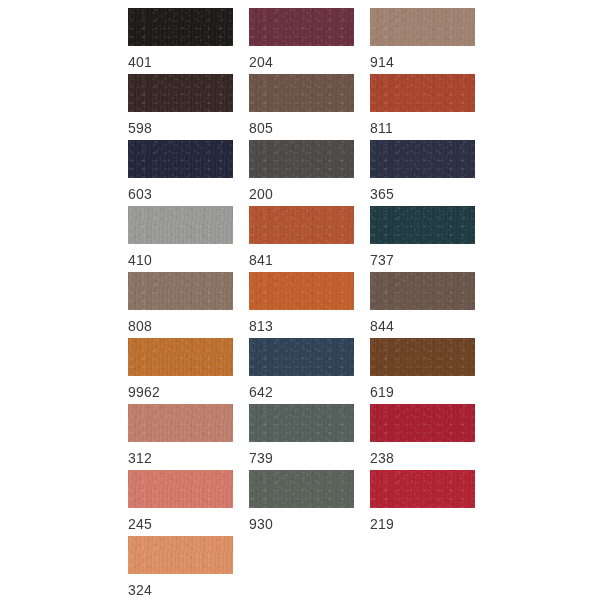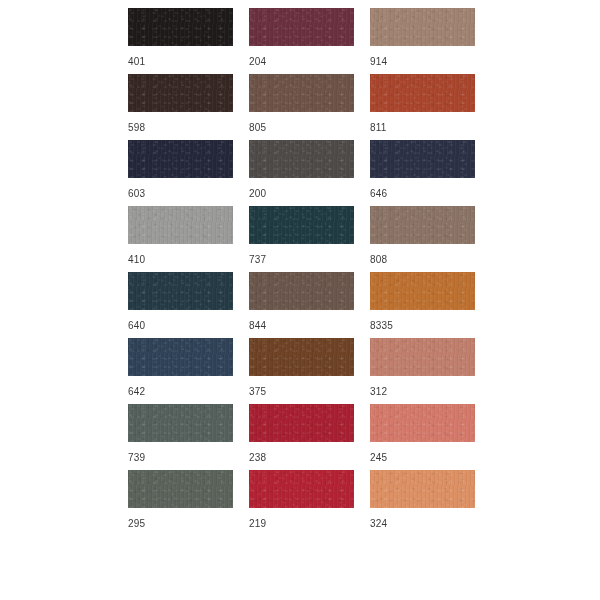--- a/index.html
+++ b/index.html
@@ -68,21 +68,21 @@
   .swatch-chip::after {
     content: "";
     position: absolute;
     inset: 0;
     background-image:
       repeating-linear-gradient(92deg, rgba(0,0,0,0.045) 0 1px, rgba(255,255,255,0.035) 1px 2px, transparent 2px 4px);
     pointer-events: none;
   }
 
   .swatch-label {
-    font-size: 10px;
+    font-size: 14px;
     color: #3a3a3a;
     line-height: 14px;
     margin-top: 9px;
     letter-spacing: 0.2px;
     white-space: nowrap;
   }
 </style>
 </head>
 <body>
 
@@ -115,73 +115,77 @@
       <div class="swatch-cell">
         <div class="swatch-chip" style="background-color: rgb(36, 39, 58);"></div>
         <div class="swatch-label">603</div>
       </div>
       <div class="swatch-cell">
         <div class="swatch-chip" style="background-color: rgb(78, 74, 72);"></div>
         <div class="swatch-label">200</div>
       </div>
       <div class="swatch-cell">
         <div class="swatch-chip" style="background-color: rgb(43, 48, 69);"></div>
-        <div class="swatch-label">646</div>
+        <div class="swatch-label">365</div>
       </div>
       <div class="swatch-cell">
         <div class="swatch-chip" style="background-color: rgb(154, 154, 152);"></div>
         <div class="swatch-label">410</div>
+      </div>
+      <div class="swatch-cell">
+        <div class="swatch-chip" style="background-color: rgb(179, 84, 48);"></div>
+        <div class="swatch-label">841</div>
       </div>
       <div class="swatch-cell">
         <div class="swatch-chip" style="background-color: rgb(31, 59, 66);"></div>
         <div class="swatch-label">737</div>
       </div>
       <div class="swatch-cell">
         <div class="swatch-chip" style="background-color: rgb(138, 115, 101);"></div>
         <div class="swatch-label">808</div>
       </div>
       <div class="swatch-cell">
-        <div class="swatch-chip" style="background-color: rgb(36, 58, 68);"></div>
-        <div class="swatch-label">640</div>
+        <div class="swatch-chip" style="background-color: rgb(194, 95, 44);"></div>
+        <div class="swatch-label">813</div>
       </div>
       <div class="swatch-cell">
         <div class="swatch-chip" style="background-color: rgb(106, 86, 75);"></div>
         <div class="swatch-label">844</div>
       </div>
       <div class="swatch-cell">
         <div class="swatch-chip" style="background-color: rgb(189, 112, 47);"></div>
-        <div class="swatch-label">8335</div>
+        <div class="swatch-label">9962</div>
       </div>
       <div class="swatch-cell">
         <div class="swatch-chip" style="background-color: rgb(47, 66, 87);"></div>
         <div class="swatch-label">642</div>
       </div>
       <div class="swatch-cell">
         <div class="swatch-chip" style="background-color: rgb(110, 66, 36);"></div>
-        <div class="swatch-label">375</div>
+        <div class="swatch-label">619</div>
       </div>
       <div class="swatch-cell">
         <div class="swatch-chip" style="background-color: rgb(192, 126, 108);"></div>
         <div class="swatch-label">312</div>
       </div>
       <div class="swatch-cell">
         <div class="swatch-chip" style="background-color: rgb(85, 96, 93);"></div>
         <div class="swatch-label">739</div>
       </div>
       <div class="swatch-cell">
         <div class="swatch-chip" style="background-color: rgb(168, 31, 49);"></div>
         <div class="swatch-label">238</div>
       </div>
       <div class="swatch-cell">
         <div class="swatch-chip" style="background-color: rgb(212, 121, 106);"></div>
         <div class="swatch-label">245</div>
       </div>
       <div class="swatch-cell">
         <div class="swatch-chip" style="background-color: rgb(90, 98, 90);"></div>
-        <div class="swatch-label">295</div>
+        <div class="swatch-label">930</div>
       </div>
       <div class="swatch-cell">
         <div class="swatch-chip" style="background-color: rgb(179, 34, 51);"></div>
         <div class="swatch-label">219</div>
       </div>
       <div class="swatch-cell">
         <div class="swatch-chip" style="background-color: rgb(221, 144, 99);"></div>
         <div class="swatch-label">324</div>
       </div>
     </div>

